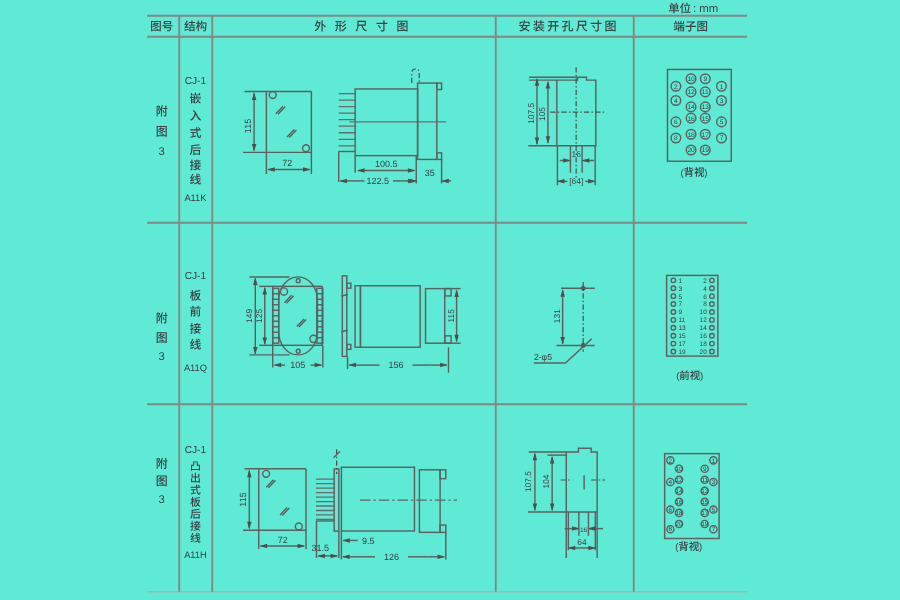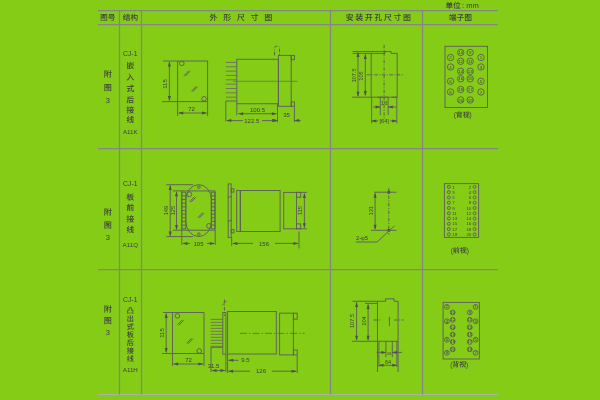--- a/index.html
+++ b/index.html
@@ -1,15 +1,15 @@
 <!DOCTYPE html>
 <html><head><meta charset="utf-8"><title>附图3</title>
 <style>
 html,body{margin:0;padding:0;background:#fbfbfb;}
-#page{position:relative;width:600px;height:400px;background:#84cc16;overflow:hidden;}
+#page{position:relative;width:600px;height:400px;background:#5eead4;overflow:hidden;}
 svg text{font-family:"Liberation Sans",sans-serif;}
 .t{stroke:#858585;stroke-width:1.25;}
 .tb{stroke:#b0b0b0;stroke-width:1;}
 .d{stroke:#5f5f5f;stroke-width:0.95;fill:none;}
 .c{stroke:#636363;stroke-width:0.8;fill:none;stroke-dasharray:7 2 1.5 2;}
 .cs{stroke:#6e6e6e;stroke-width:0.8;fill:none;}
 .dd{stroke:#4e4e4e;stroke-width:0.8;fill:none;stroke-dasharray:3.5 1.5 1 1.5;}
 .dthin{stroke:#6a6a6a;stroke-width:0.85;fill:none;}
 </style></head>
 <body>

